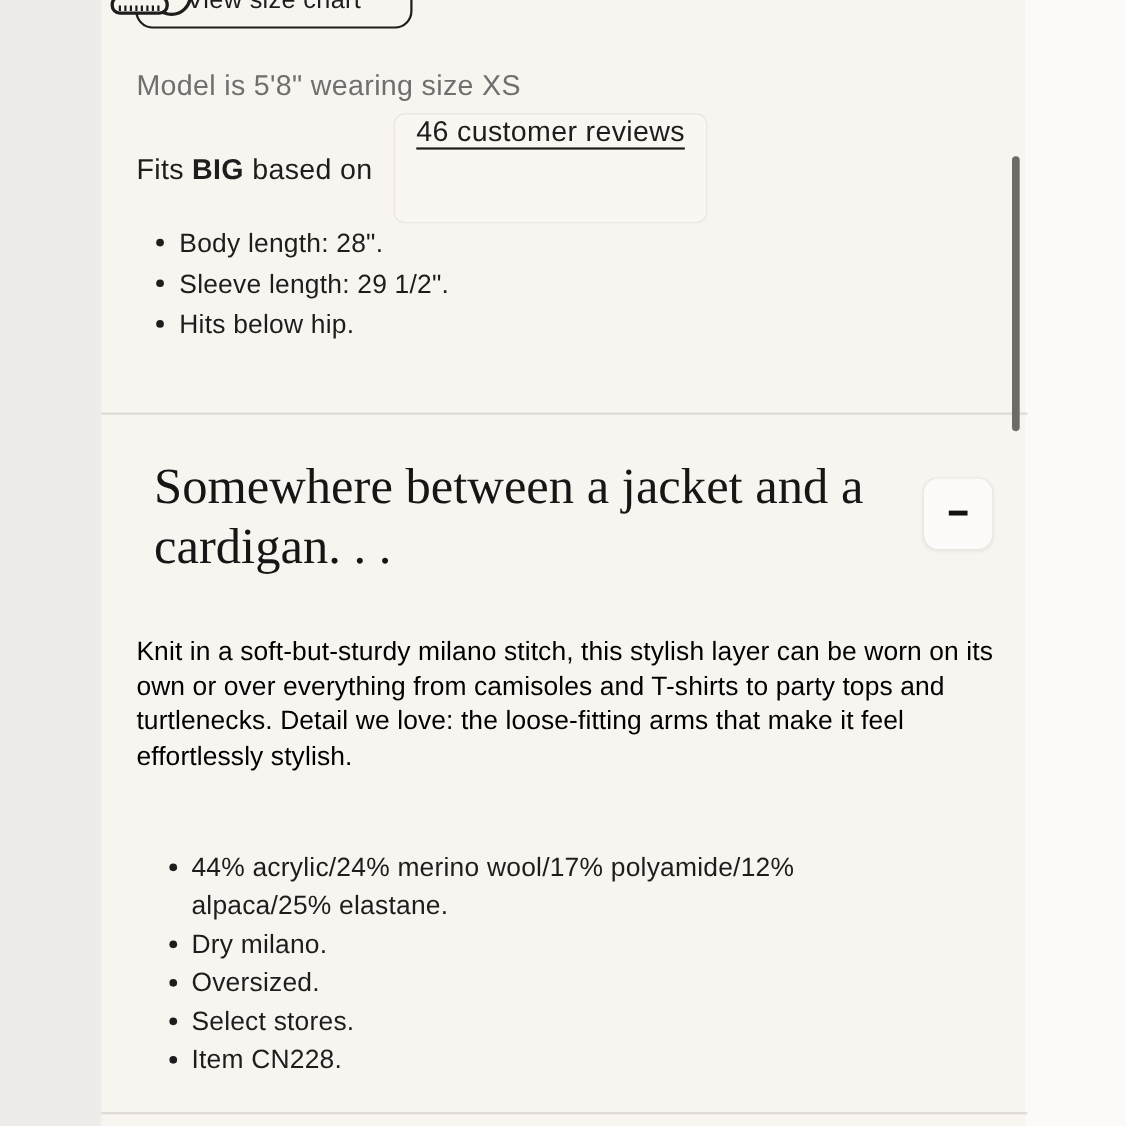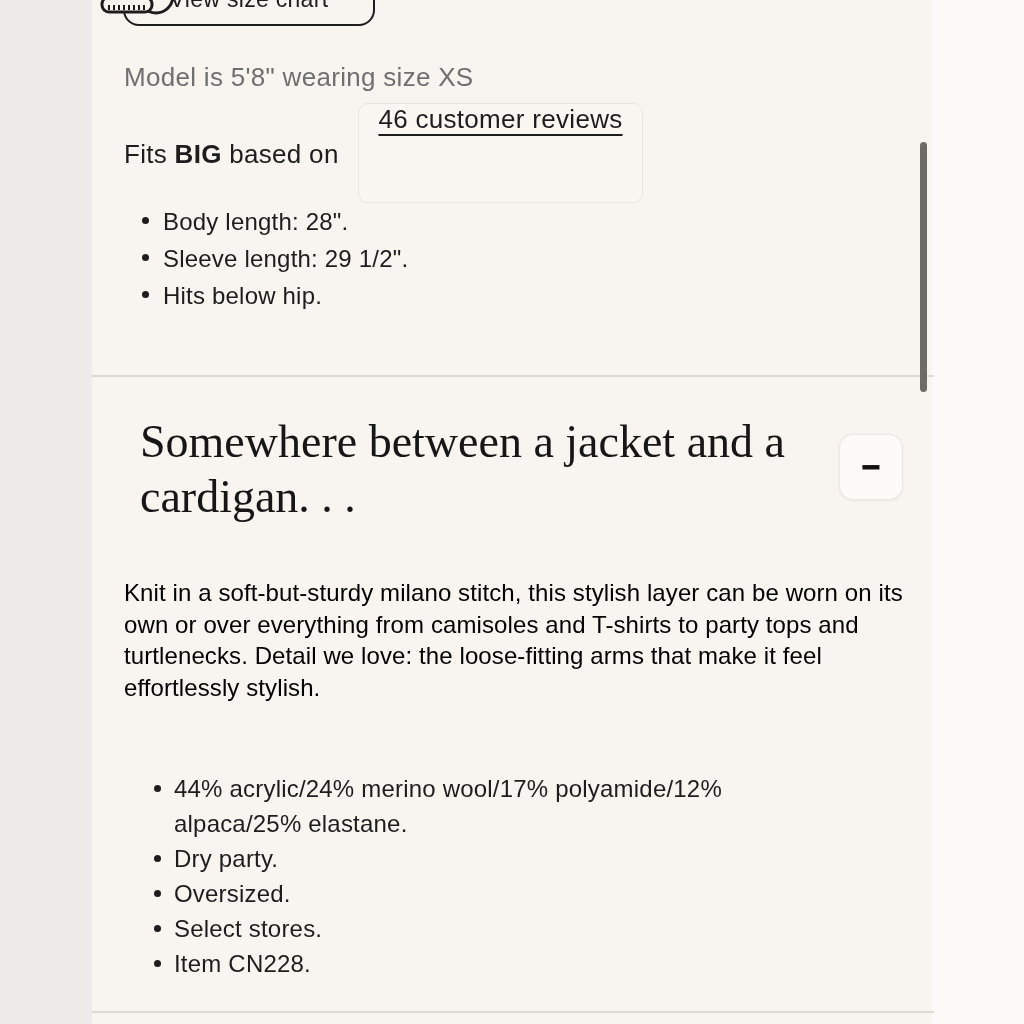--- a/index.html
+++ b/index.html
@@ -143,21 +143,21 @@
 <h2 class="section-heading">Somewhere between a jacket and a cardigan. . .</h2>
 
 <button class="collapse-btn">
   <span class="minus">−</span>
 </button>
 
 <p class="description-body">Knit in a soft-but-sturdy milano stitch, this stylish layer can be worn on its own or over everything from camisoles and T-shirts to party tops and turtlenecks. Detail we love: the loose-fitting arms that make it feel effortlessly stylish.</p>
 
 <ul class="bullets detail-list">
   <li><span class="wrap">44% acrylic/24% merino wool/17% polyamide/12% alpaca/25% elastane.</span></li>
-  <li>Dry party.</li>
+  <li>Dry milano.</li>
   <li>Oversized.</li>
   <li>Select stores.</li>
   <li>Item CN228.</li>
 </ul>
 
 <div class="divider two"></div>
 
 <div class="scrollbar-thumb"></div>
 
 </body></html>

